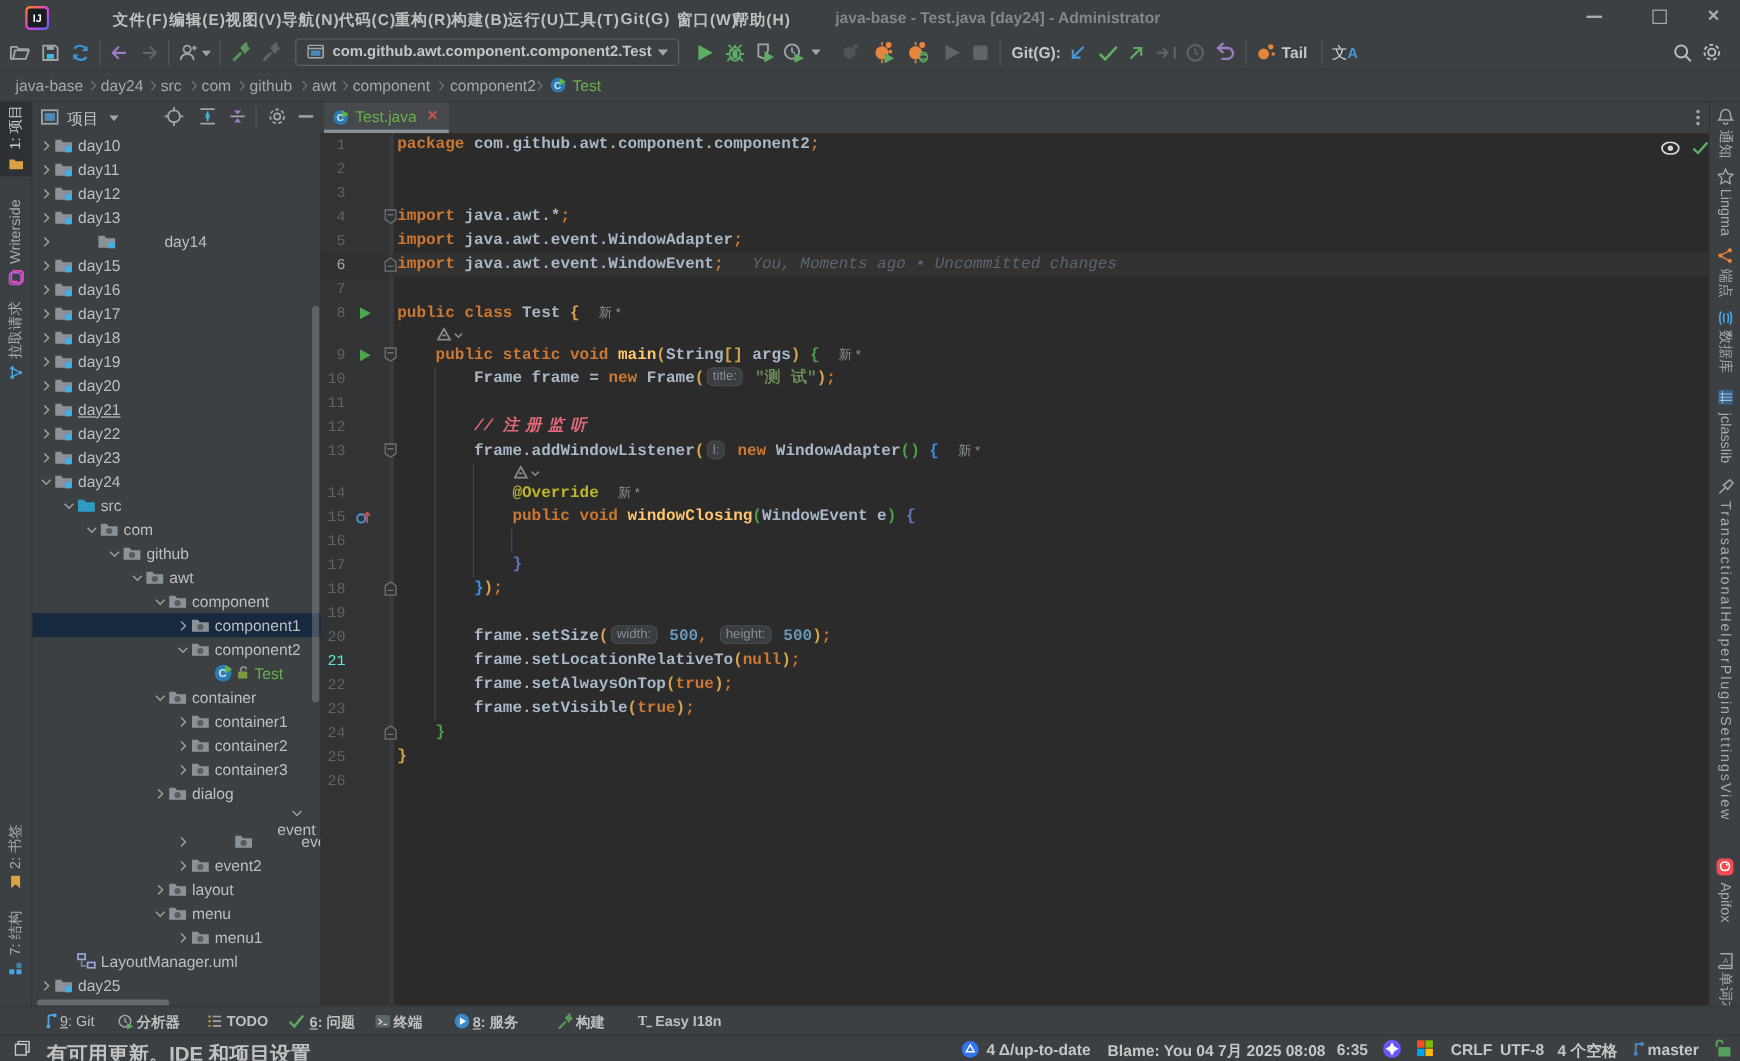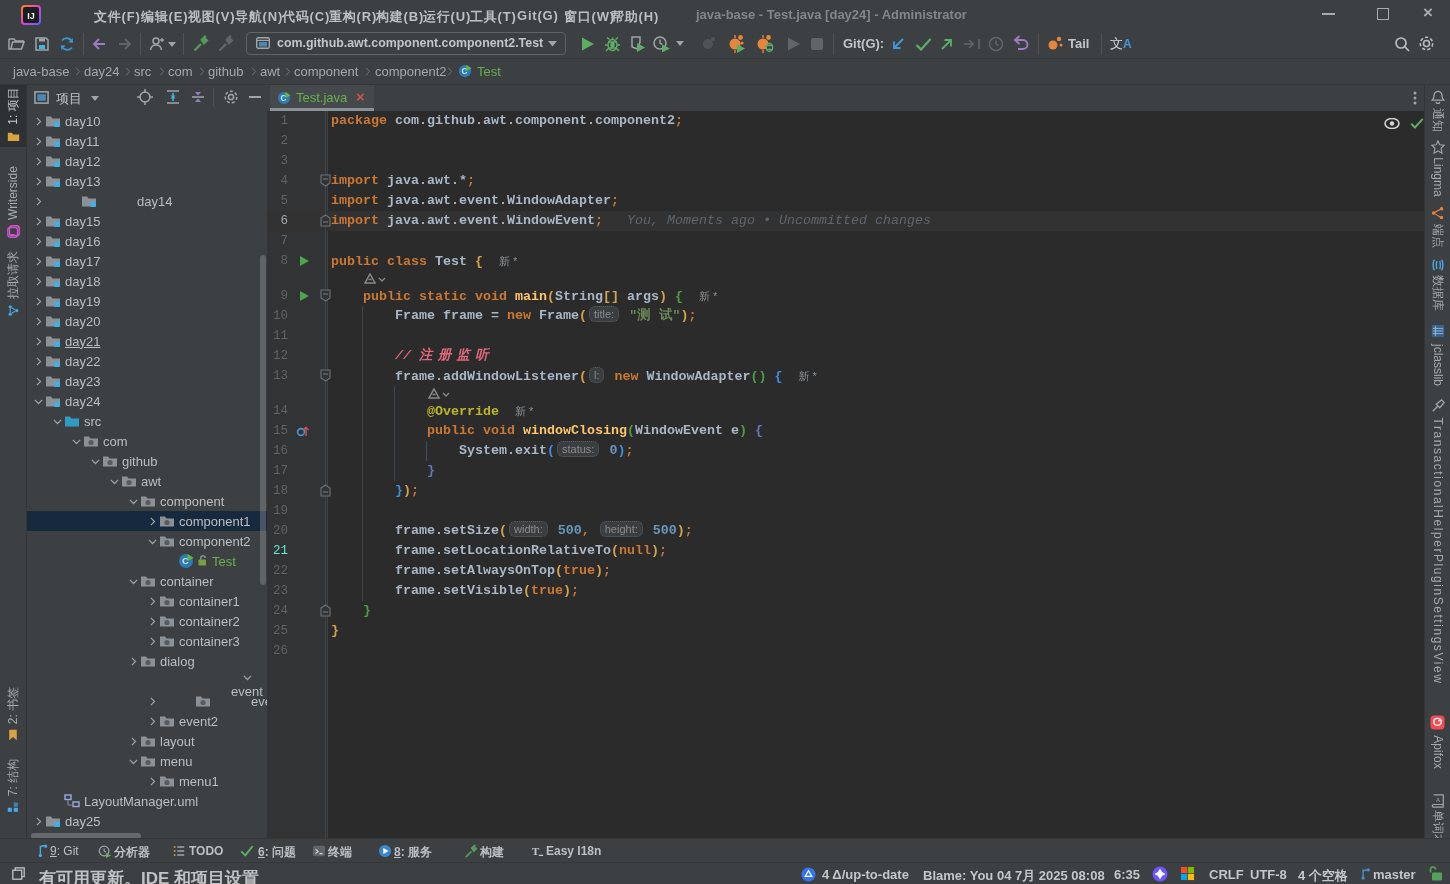--- a/index.html
+++ b/index.html
@@ -768,21 +768,20 @@
     <div class="cl mono" style="top:195px">        <span class="df">Frame frame </span>= <span class="kw">new </span><span class="df">Frame</span><span class="b1">(</span><span class="hint">title:</span> <span class="st">"<span style="letter-spacing:8.7px">测试</span></span><span class="st" style="margin-left:-8.7px">"</span><span class="b1">)</span><span class="kw">;</span></div>
     <div class="cl mono" style="top:175px">    <span class="kw">public static void </span><span class="md">main</span><span class="b1">(</span><span class="df">String</span><span class="b1">[]</span> <span class="df">args</span><span class="b1">)</span> <span class="b2">{</span>  <span class="nw">新 *</span></div>
     <div class="cl mono" style="top:235px">        <span class="cm">// <span style="letter-spacing:5.4px">注册监听</span></span></div>
     <div class="cl mono" style="top:255px">        <span class="df">frame</span>.<span class="df">addWindowListener</span><span class="b1">(</span><span class="hint">l:</span> <span class="kw">new </span><span class="df">WindowAdapter</span><span class="b2">()</span> <span class="b3">{</span>  <span class="nw">新 *</span></div>
     <svg class="ic" style="left:161px;top:277px" width="22" height="12" viewBox="0 0 22 12">
       <path d="M6 1 11 10H1z" fill="none" stroke="#87898c" stroke-width="1.5"></path>
       <path d="M4.5 6.5h3M15 5l3 3 3-3" stroke="#87898c" stroke-width="1.3" fill="none"></path>
     </svg>
     <div class="cl mono" style="top:290px">            <span class="an">@Override</span>  <span class="nw">新 *</span></div>
     <div class="cl mono" style="top:310px">            <span class="kw">public void </span><span class="md">windowClosing</span><span class="b2">(</span><span class="df">WindowEvent e</span><span class="b2">)</span> <span class="b4">{</span></div>
-    <div class="cl mono" style="top:330px">                <span class="df">System</span>.<span class="df">exit</span><span class="b3">(</span><span class="hint">status:</span> <span class="nm">0</span><span class="b3">)</span><span class="kw">;</span></div>
     <div class="cl mono" style="top:350px">            <span class="b4">}</span></div>
     <div class="cl mono" style="top:370px">        <span class="b3">}</span><span class="b1">)</span><span class="kw">;</span></div>
     <div class="cl mono" style="top:410px">        <span class="df">frame</span>.<span class="df">setSize</span><span class="b1">(</span><span class="hint">width:</span> <span class="nm">500</span><span class="kw">,</span> <span class="hint">height:</span> <span class="nm">500</span><span class="b1">)</span><span class="kw">;</span></div>
     <div class="cl mono" style="top:430px">        <span class="df">frame</span>.<span class="df">setLocationRelativeTo</span><span class="b1">(</span><span class="kw">null</span><span class="b1">)</span><span class="kw">;</span></div>
     <div class="cl mono" style="top:450px">        <span class="df">frame</span>.<span class="df">setAlwaysOnTop</span><span class="b1">(</span><span class="kw">true</span><span class="b1">)</span><span class="kw">;</span></div>
     <div class="cl mono" style="top:470px">        <span class="df">frame</span>.<span class="df">setVisible</span><span class="b1">(</span><span class="kw">true</span><span class="b1">)</span><span class="kw">;</span></div>
     <div class="cl mono" style="top:490px">    <span class="b2">}</span></div>
     <div class="cl mono" style="top:510px"><span class="b1">}</span></div>
     <svg class="ic" style="left:1117px;top:7px" width="16" height="11" viewBox="0 0 16 11">
       <ellipse cx="8" cy="5.5" rx="7" ry="5" fill="none" stroke="#d5d7d9" stroke-width="1.5"></ellipse>

